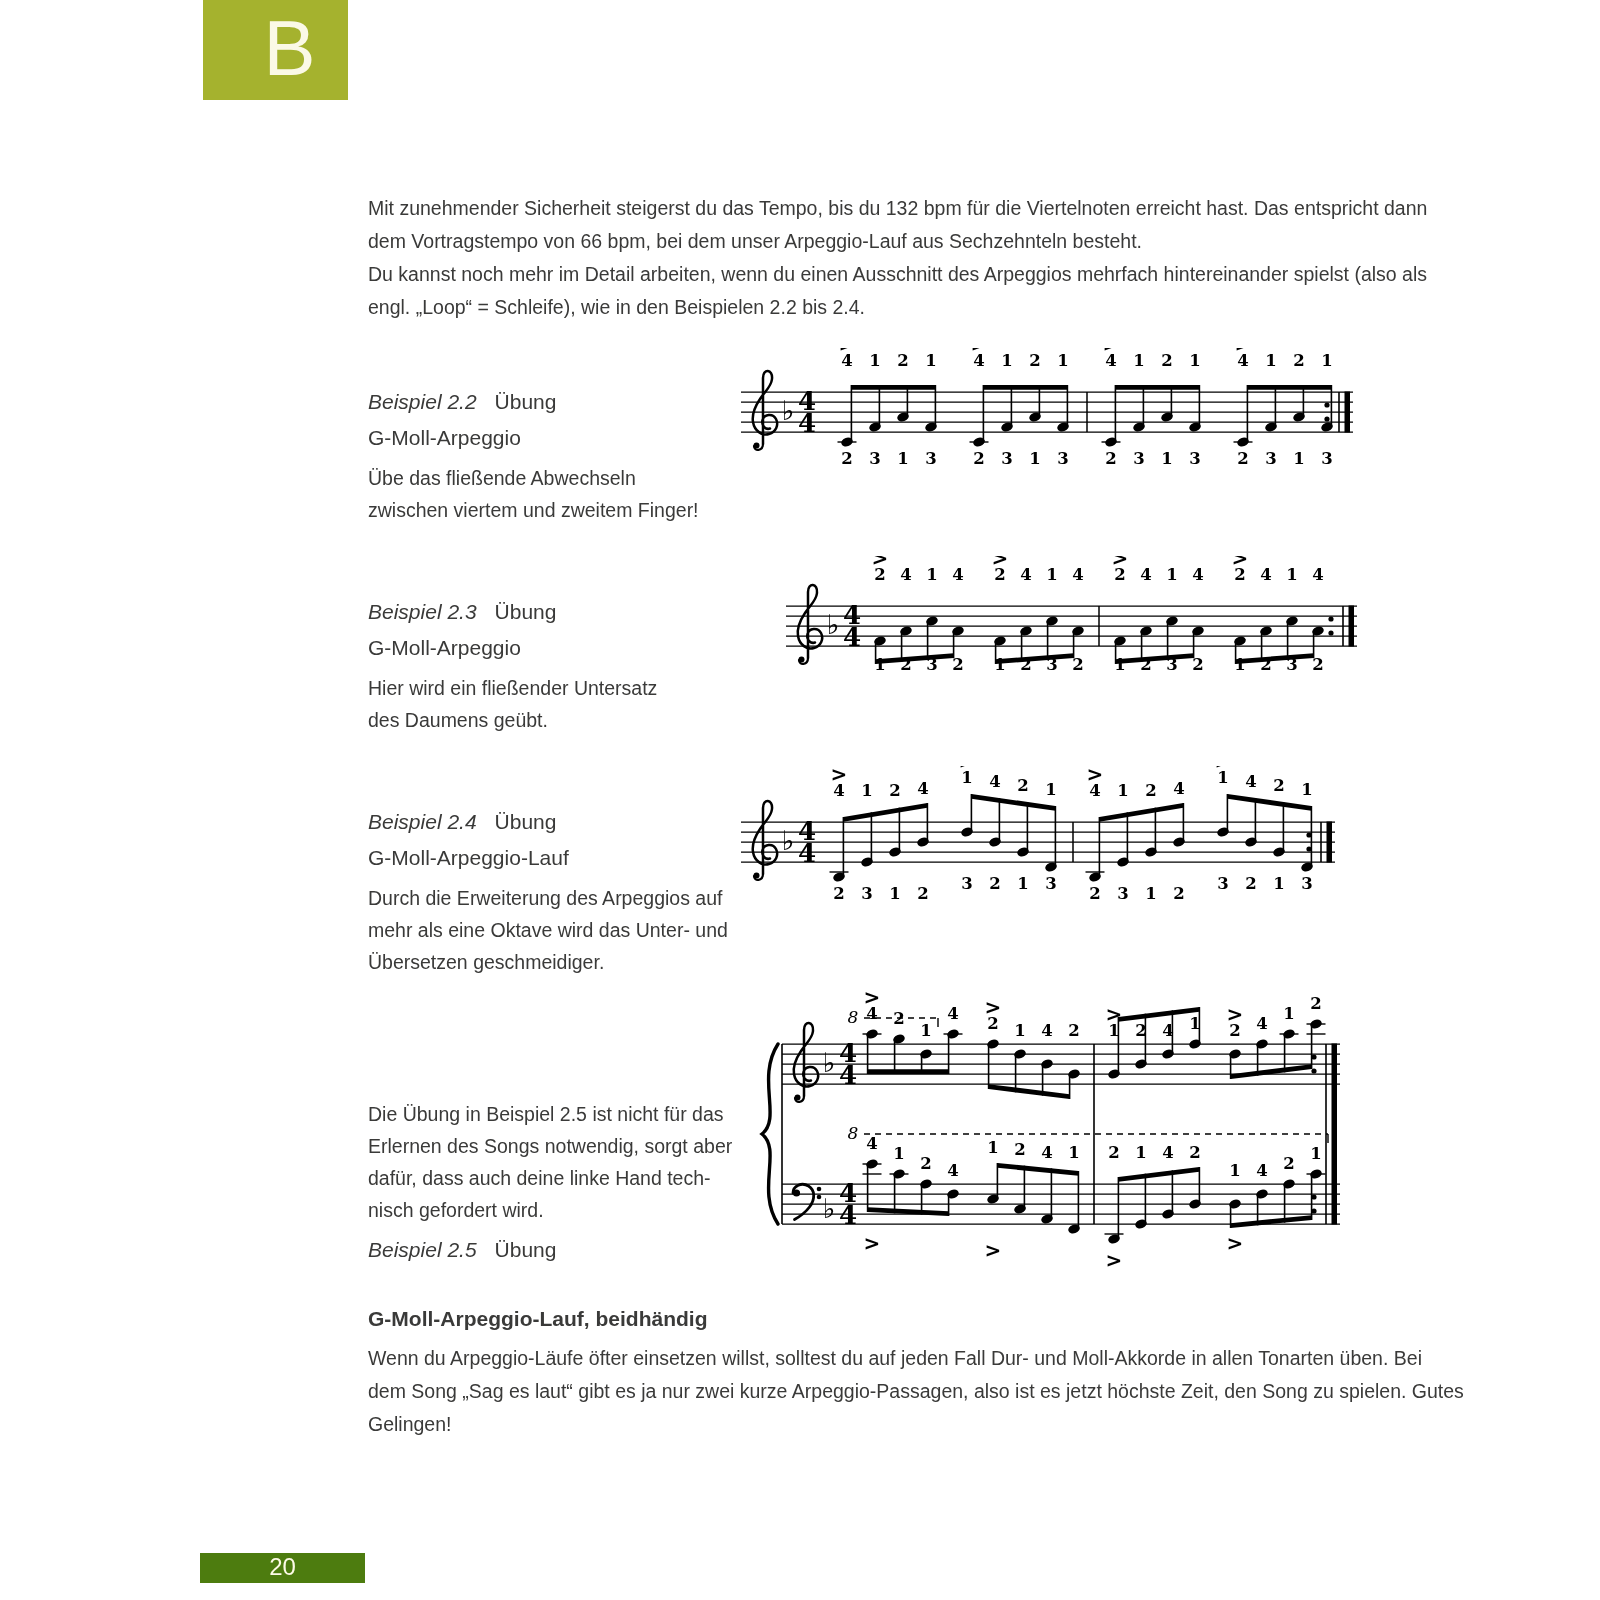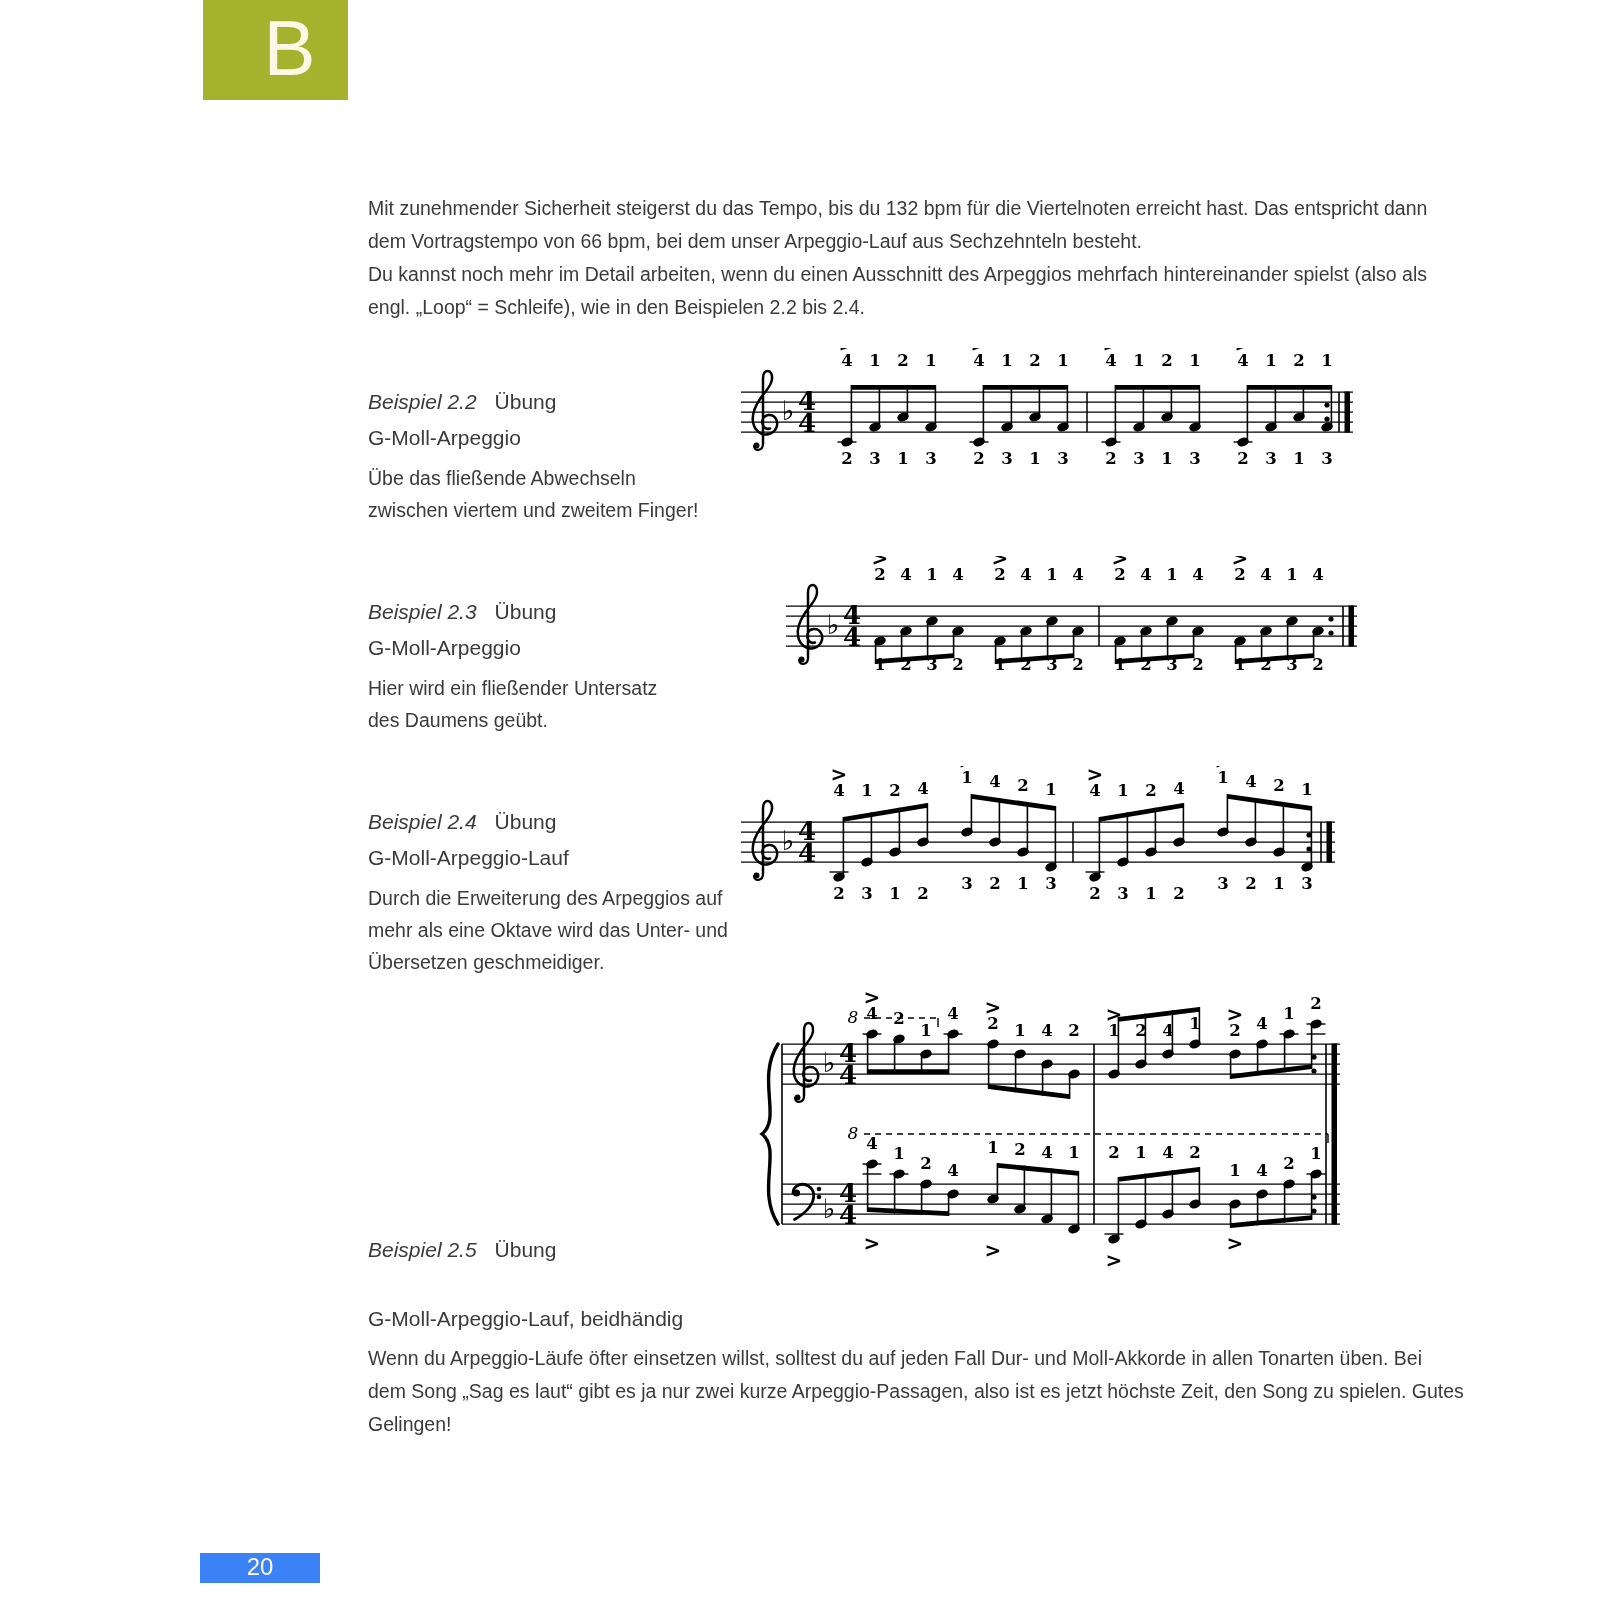--- a/index.html
+++ b/index.html
@@ -9,23 +9,23 @@
   .sectionTab{left:203px;top:0;width:145px;height:100px;background:#a5b22e;
       display:flex;align-items:center;justify-content:center;}
   .sectionTab span{color:#fbf9e6;font-size:78px;line-height:78px;font-weight:400;
       transform:translate(14px,-2px);}
   .body-text{font-size:19.5px;line-height:33px;white-space:pre-line;width:1230px;}
   .narrow{width:420px;}
   .ex-label{font-size:21px;white-space:nowrap;}
   .ex-label .it{font-style:italic;}
   .ex-label .tag{font-weight:normal;margin-left:18px;}
   .ex-sub{font-size:21px;margin-top:4px;white-space:nowrap;}
-  .ex-sub.bold{font-weight:normal;margin-top:37px;}
+  .ex-sub.bold{font-weight:bold;margin-top:37px;}
   .caption{font-size:19.5px;line-height:32px;white-space:pre-line;}
-  .footerBar{left:200px;top:1553px;width:120px;height:30px;background:#3b82f6;
+  .footerBar{left:200px;top:1553px;width:165px;height:30px;background:#4d7c0f;
       display:flex;align-items:center;justify-content:center;}
   .footerBar span{color:#fdfbe7;font-size:24px;transform:translateY(-1px);}
   svg{display:block;}
 </style>
 </head>
 <body>
 
 <div class="page">
 
   <div class="abs sectionTab">
@@ -331,20 +331,24 @@
       <text x="488" y="123" font-size="16.5" text-anchor="middle" fill="#000" font-family="DejaVu Serif, Liberation Serif, serif" font-weight="bold">3</text>
       <text x="516" y="123" font-size="16.5" text-anchor="middle" fill="#000" font-family="DejaVu Serif, Liberation Serif, serif" font-weight="bold">2</text>
       <text x="544" y="123" font-size="16.5" text-anchor="middle" fill="#000" font-family="DejaVu Serif, Liberation Serif, serif" font-weight="bold">1</text>
       <text x="572" y="123" font-size="16.5" text-anchor="middle" fill="#000" font-family="DejaVu Serif, Liberation Serif, serif" font-weight="bold">3</text>
       <circle cx="574" cy="69" r="2.6" fill="#000"></circle>
       <circle cx="574" cy="83" r="2.6" fill="#000"></circle>
       <line x1="586" y1="56" x2="586" y2="96" stroke="#000" stroke-width="1.6"></line>
       <rect x="591.5" y="55.5" width="5.5" height="41" fill="#000"></rect>
     </svg>
 
+  <div class="abs caption narrow" style="left:368px;top:1098px;">Die Übung in Beispiel 2.5 ist nicht für das
+Erlernen des Songs notwendig, sorgt aber
+dafür, dass auch deine linke Hand tech-
+nisch gefordert wird.</div>
   <div class="abs ex-label" style="left:368px;top:1238px;">
     <span class="it">Beispiel 2.5</span><span class="tag">Übung</span>
   </div>
   <div class="abs ex-sub bold" style="left:368px;top:1270px;">G-Moll-Arpeggio-Lauf, beidhändig</div>
   <svg id="svg-ex4" class="abs" style="left:752px;top:968px;" width="610" height="318">
       <line x1="30" y1="76" x2="588" y2="76" stroke="#000" stroke-width="1.25"></line>
       <line x1="30" y1="86" x2="588" y2="86" stroke="#000" stroke-width="1.25"></line>
       <line x1="30" y1="96" x2="588" y2="96" stroke="#000" stroke-width="1.25"></line>
       <line x1="30" y1="106" x2="588" y2="106" stroke="#000" stroke-width="1.25"></line>
       <line x1="30" y1="116" x2="588" y2="116" stroke="#000" stroke-width="1.25"></line>

